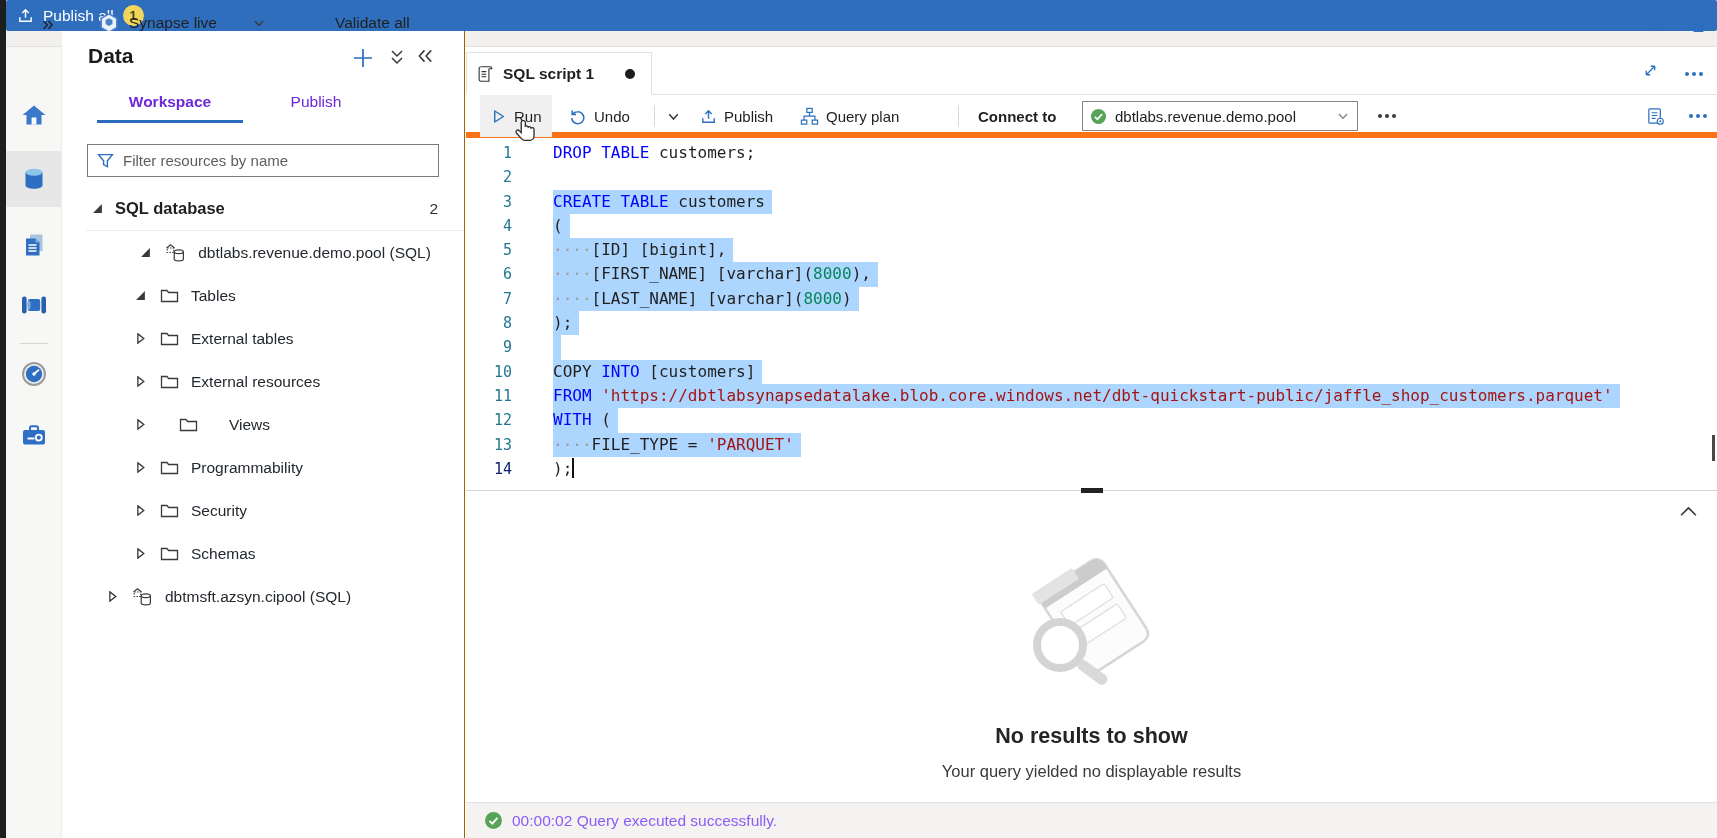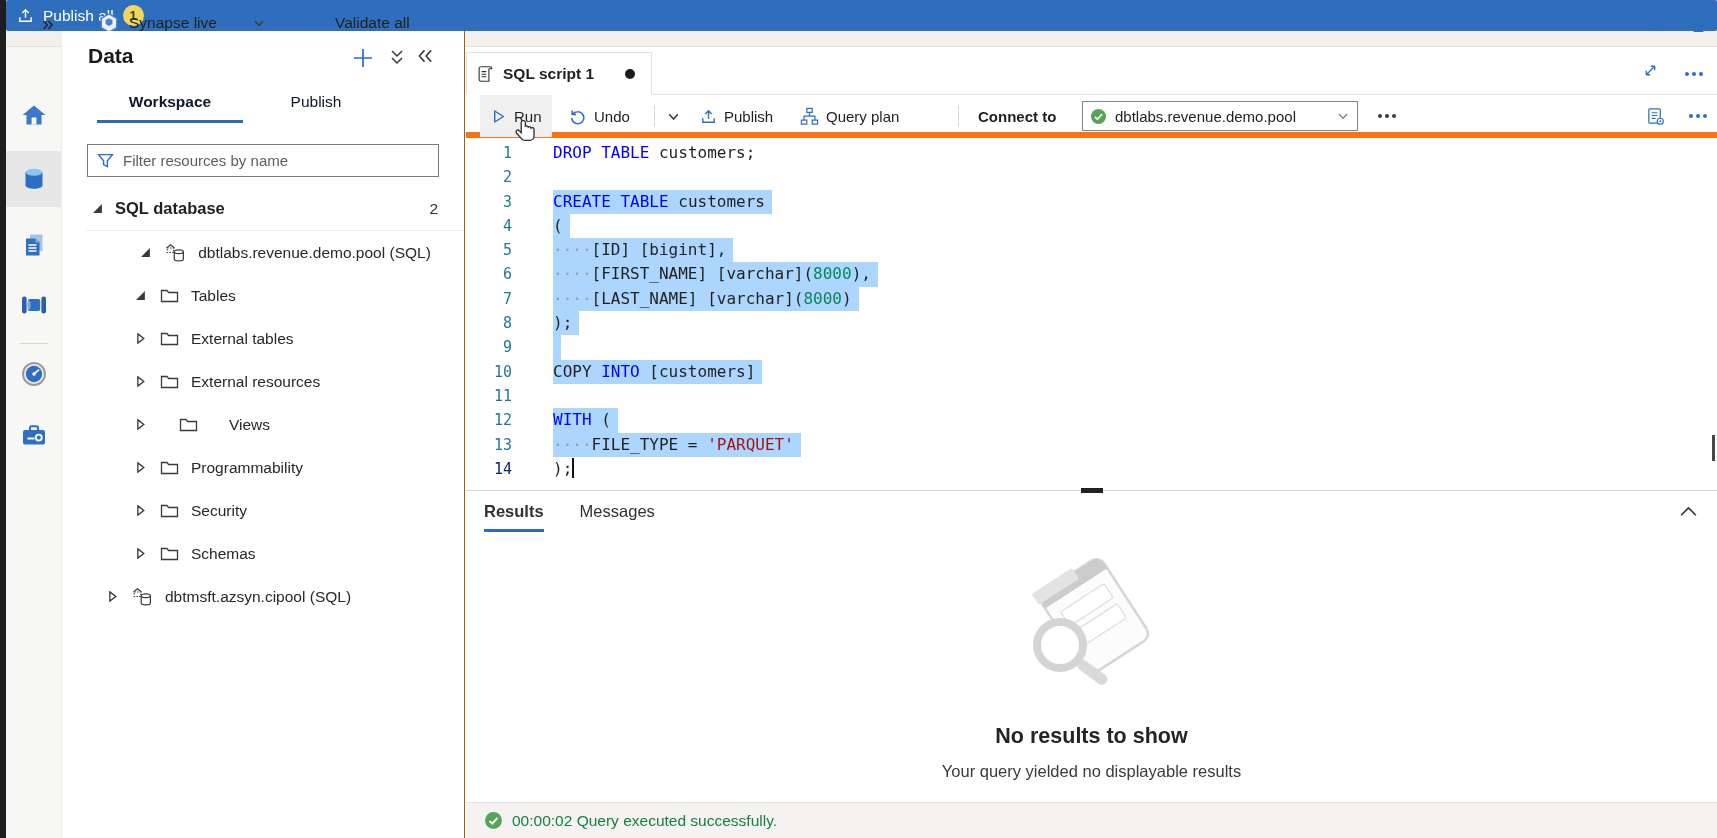--- a/index.html
+++ b/index.html
@@ -32,21 +32,21 @@
   .rail-item { position:absolute; left:0; width:55px; height:56px; display:flex; align-items:center; justify-content:center; cursor:pointer; }
   .rail-item.sel { background:#e7e7e7; }
   .rail-div { position:absolute; left:14px; width:28px; height:1px; background:#d6d6d6; top:296px; }
 
   
   .data-panel { position:absolute; left:62px; top:31px; width:403px; bottom:0; background:#fff; border-right:1px solid #a16207; }
   .dp-title { position:absolute; left:26px; top:13px; font-size:21px; font-weight:700; color:#1b1a19; }
   .dp-ic { position:absolute; top:16px; cursor:pointer; }
   .dp-plus { left:290px; } .dp-expall { left:326px; } .dp-coll { left:354px; }
   .dp-tabs { position:absolute; top:62px; left:35px; width:292px; display:flex; }
-  .dp-tab { flex:1; text-align:center; font-size:15.5px; color:#0f172a; padding-bottom:9px; cursor:pointer; border-bottom:3px solid transparent; }
+  .dp-tab { flex:1; text-align:center; font-size:15.5px; color:#6d28d9; padding-bottom:9px; cursor:pointer; border-bottom:3px solid transparent; }
   .dp-tab.act { font-weight:700; border-bottom-color:#2b6cbe; }
   .dp-filter { position:absolute; left:25px; top:113px; width:352px; height:33px; border:1px solid #7b7a78;
     display:flex; align-items:center; gap:9px; padding:0 9px; background:#fff; }
   .dp-filter input { border:none; outline:none; flex:1; font-size:15px; font-family:inherit; color:#7f1d1d; }
   .dp-filter input::placeholder { color:#605e5c; }
   .tree { position:absolute; left:0; right:0; top:156px; }
   .tree-row { height:43px; display:flex; align-items:center; cursor:pointer; font-size:15.5px; color:#24292e; }
   .tree-row.root { font-size:16.5px; font-weight:600; color:#201f1e; }
   .tree-sep { height:1px; background:#ececec; margin-left:24px; }
   .tw { flex:0 0 auto; } .tico { flex:0 0 auto; margin-left:14px; }
@@ -100,21 +100,21 @@
   .r-tabs { display:flex; padding-left:18px; padding-top:11px; gap:36px; }
   .r-tab { font-size:16.5px; color:#323130; padding-bottom:8px; border-bottom:3px solid transparent; cursor:pointer; }
   .r-tab.act { font-weight:700; border-bottom-color:#2b6cbe; }
   .collapse-results { position:absolute; right:19px; top:13px; cursor:pointer; }
   .results-body { flex:1 1 auto; display:flex; flex-direction:column; align-items:center; background:#fff; overflow:hidden; }
   .empty-illu { margin-top:12px; }
   .empty-title { margin-top:14px; font-size:21.5px; font-weight:700; color:#252423; }
   .empty-sub { margin-top:13px; font-size:16.5px; color:#3b3a39; }
 
   .status-bar { height:36px; flex:0 0 auto; background:#f4f3f2; border-top:1px solid #e5e4e3;
-    display:flex; align-items:center; gap:9px; padding-left:18px; font-size:15.5px; color:#15803d; }
+    display:flex; align-items:center; gap:9px; padding-left:18px; font-size:15.5px; color:#8b5cf6; }
 </style>
 </head>
 <body>
 
 <div class="app">
   <div class="edge-strip"></div>
 
   <div class="top-bar">
     <div class="tb-item expand-rail">
         <span>»</span>
@@ -445,34 +445,30 @@
           <div class="cl"><span class="ln">1</span><span class="lc"><span class="tk-k">DROP</span><span> </span><span class="tk-k">TABLE</span><span> customers;</span></span></div>
           <div class="cl"><span class="ln">2</span><span class="lc"></span></div>
           <div class="cl"><span class="ln">3</span><span class="lc"><span class="selx"><span class="tk-k">CREATE</span><span> </span><span class="tk-k">TABLE</span><span> customers</span></span></span></div>
           <div class="cl"><span class="ln">4</span><span class="lc"><span class="selx"><span>(</span></span></span></div>
           <div class="cl"><span class="ln">5</span><span class="lc"><span class="selx"><span class="tk-w">····</span><span>[ID] [bigint],</span></span></span></div>
           <div class="cl"><span class="ln">6</span><span class="lc"><span class="selx"><span class="tk-w">····</span><span>[FIRST_NAME] [varchar](</span><span class="tk-n">8000</span><span>),</span></span></span></div>
           <div class="cl"><span class="ln">7</span><span class="lc"><span class="selx"><span class="tk-w">····</span><span>[LAST_NAME] [varchar](</span><span class="tk-n">8000</span><span>)</span></span></span></div>
           <div class="cl"><span class="ln">8</span><span class="lc"><span class="selx"><span>);</span></span></span></div>
           <div class="cl"><span class="ln">9</span><span class="lc"><span class="selx"></span></span></div>
           <div class="cl"><span class="ln">10</span><span class="lc"><span class="selx"><span>COPY </span><span class="tk-k">INTO</span><span> [customers]</span></span></span></div>
-          <div class="cl"><span class="ln">11</span></div>
+          <div class="cl"><span class="ln">11</span><span class="lc"><span class="selx"><span class="tk-k">FROM</span><span> </span><span class="tk-s">'https://dbtlabsynapsedatalake.blob.core.windows.net/dbt-quickstart-public/jaffle_shop_customers.parquet'</span></span></span></div>
           <div class="cl"><span class="ln">12</span><span class="lc"><span class="selx"><span class="tk-k">WITH</span><span> (</span></span></span></div>
           <div class="cl"><span class="ln">13</span><span class="lc"><span class="selx"><span class="tk-w">····</span><span>FILE_TYPE = </span><span class="tk-s">'PARQUET'</span></span></span></div>
           <div class="cl"><span class="ln act">14</span><span class="lc"><span>);</span><span class="caret"></span></span></div>
         </div>
       <div class="ov-marker"></div>
     </div>
 
     <div class="results-header">
       <div class="sash-handle"></div>
-      <div class="r-tabs">
-        <div class="r-tab act">Results</div>
-        <div class="r-tab">Messages</div>
-      </div>
       <div class="collapse-results">
         <svg width="19" height="14" viewBox="0 0 18 12">
             <path d="M2 10 L9 3 l7 7" fill="none" stroke="#3c3c3c" stroke-width="1.6"></path>
           </svg>
       </div>
     </div>
 
     <div class="results-body">
       <svg class="empty-illu" width="190" height="160" viewBox="0 0 190 160">
         <g transform="rotate(-33 95 70)">

